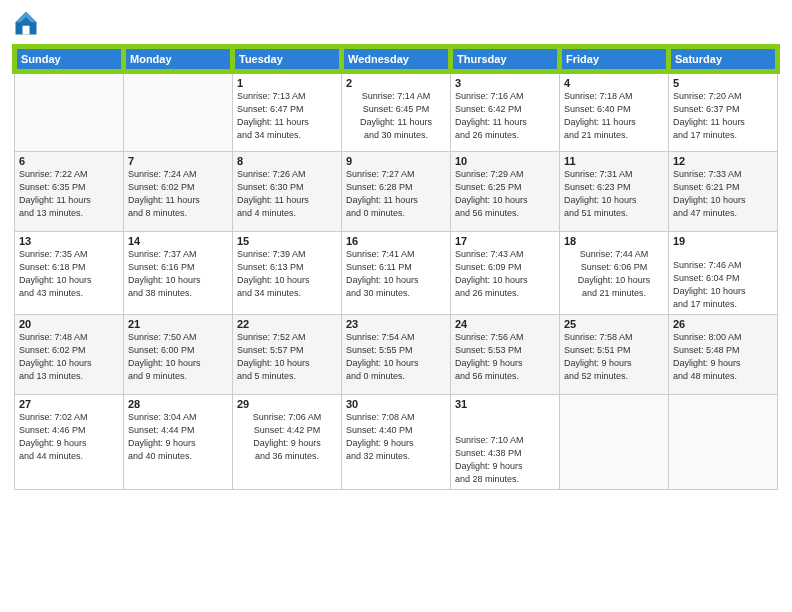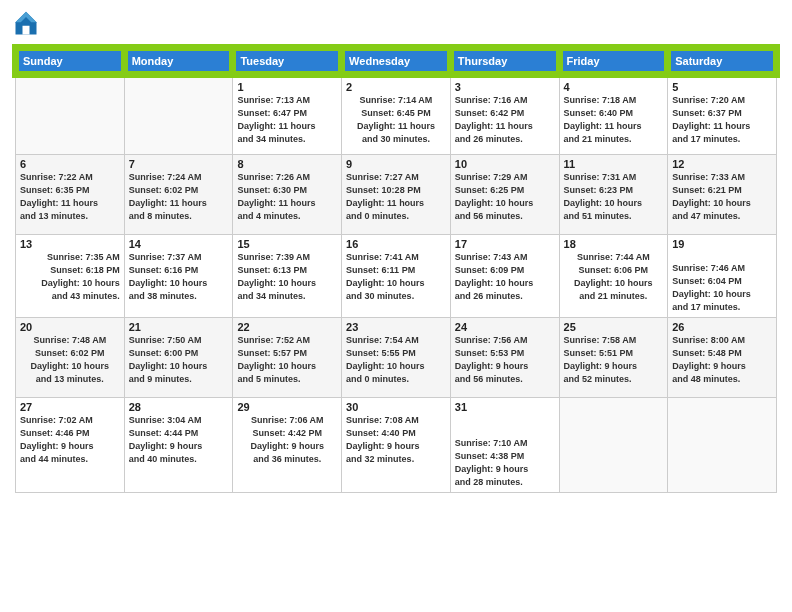--- a/index.html
+++ b/index.html
@@ -62,21 +62,21 @@
       border-collapse: collapse;
       table-layout: fixed;
     }
     thead tr th {
       background-color: #2b7fd4;
       color: #fff;
       font-size: 11px;
       font-weight: bold;
       padding: 4px 4px;
       text-align: left;
-      border: 7px solid #84cc16;
+      border: 5px solid #84cc16;
     }
     tbody tr td {
       vertical-align: top;
       border: 1px solid #ccc;
       padding: 3px 4px;
       font-size: 9.5px;
       color: #222;
       height: 80px;
       background: #fff;
     }
@@ -86,21 +86,20 @@
     .day-num {
       font-size: 11px;
       font-weight: bold;
       display: block;
       margin-bottom: 1px;
     }
     .day-info {
       font-size: 9px;
       line-height: 1.45;
       color: #333;
-      font-weight: bold;
     }
     .empty-cell {
       background: #f9f9f9 !important;
     }
   </style>
 </head>
 <body>
 
 <div class="container">
   <div class="header-row">
@@ -191,21 +190,21 @@
           <td>
             <span class="day-num">8</span>
             <div class="day-info" style="white-space: pre-line;">Sunrise: 7:26 AM
 Sunset: 6:30 PM
 Daylight: 11 hours
 and 4 minutes.</div>
           </td>
           <td>
             <span class="day-num">9</span>
             <div class="day-info" style="white-space: pre-line;">Sunrise: 7:27 AM
-Sunset: 10:28 PM
+Sunset: 6:28 PM
 Daylight: 11 hours
 and 0 minutes.</div>
           </td>
           <td>
             <span class="day-num">10</span>
             <div class="day-info" style="white-space: pre-line;">Sunrise: 7:29 AM
 Sunset: 6:25 PM
 Daylight: 10 hours
 and 56 minutes.</div>
           </td>
@@ -220,21 +219,21 @@
             <span class="day-num">12</span>
             <div class="day-info" style="white-space: pre-line;">Sunrise: 7:33 AM
 Sunset: 6:21 PM
 Daylight: 10 hours
 and 47 minutes.</div>
           </td>
         </tr>
         <tr>
           <td>
             <span class="day-num">13</span>
-            <div class="day-info" style="white-space: pre-line; text-align: right;">Sunrise: 7:35 AM
+            <div class="day-info" style="white-space: pre-line;">Sunrise: 7:35 AM
 Sunset: 6:18 PM
 Daylight: 10 hours
 and 43 minutes.</div>
           </td>
           <td>
             <span class="day-num">14</span>
             <div class="day-info" style="white-space: pre-line;">Sunrise: 7:37 AM
 Sunset: 6:16 PM
 Daylight: 10 hours
 and 38 minutes.</div>
@@ -271,21 +270,21 @@
             <span class="day-num">19</span>
             <div class="day-info" style="white-space: pre-line; margin-top: 12px;">Sunrise: 7:46 AM
 Sunset: 6:04 PM
 Daylight: 10 hours
 and 17 minutes.</div>
           </td>
         </tr>
         <tr>
           <td>
             <span class="day-num">20</span>
-            <div class="day-info" style="white-space: pre-line; text-align: center;">Sunrise: 7:48 AM
+            <div class="day-info" style="white-space: pre-line;">Sunrise: 7:48 AM
 Sunset: 6:02 PM
 Daylight: 10 hours
 and 13 minutes.</div>
           </td>
           <td>
             <span class="day-num">21</span>
             <div class="day-info" style="white-space: pre-line;">Sunrise: 7:50 AM
 Sunset: 6:00 PM
 Daylight: 10 hours
 and 9 minutes.</div>

